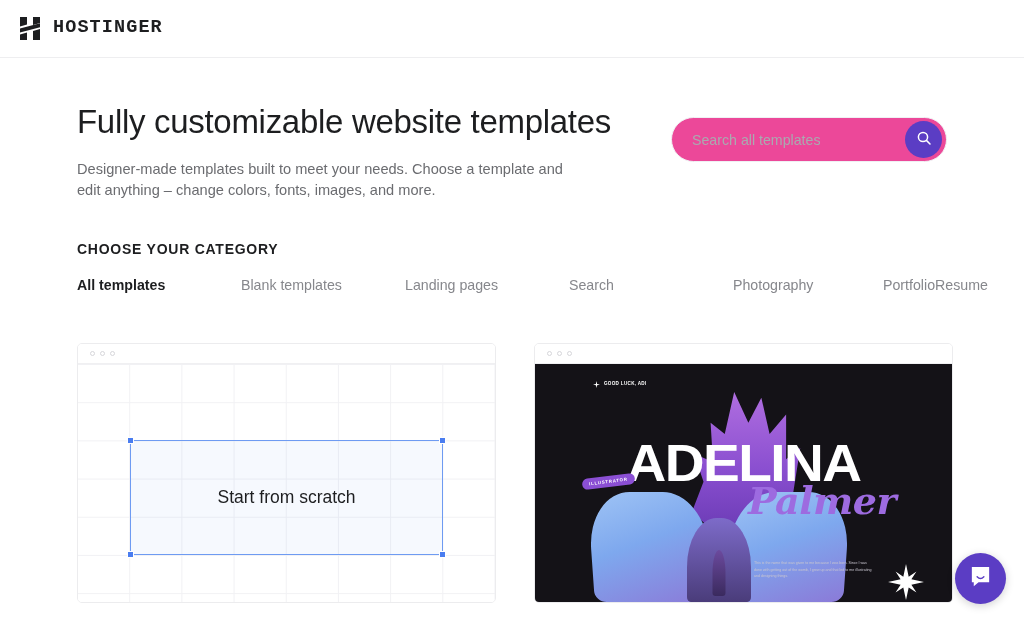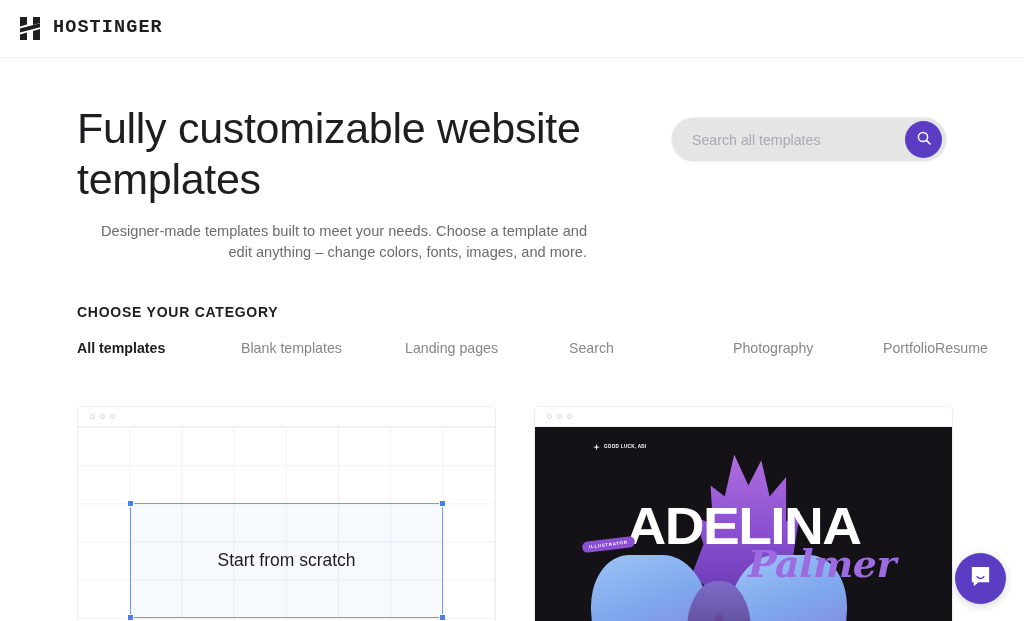--- a/index.html
+++ b/index.html
@@ -42,42 +42,41 @@
   }
 
   .hero {
     display: flex;
     align-items: flex-start;
     justify-content: space-between;
     padding-top: 45px;
   }
   .hero-left { max-width: 540px; }
   h1.page-title {
-    font-size: 43px;
+    font-size: 33px;
     font-weight: 400;
     color: #1d1e20;
     letter-spacing: -0.3px;
     line-height: 1.18;
   }
   .page-subtitle {
     margin-top: 17px;
     font-size: 14.6px;
     line-height: 1.42;
     color: #6b6c70;
     max-width: 510px;
-    text-align: right;
   }
 
   
   .search-wrap {
     margin-top: 14px;
     width: 276px;
     height: 45px;
     border-radius: 999px;
-    background: #e5e5e5;
+    background: #ec4899;
     border: 1px solid #f0f0f3;
     display: flex;
     align-items: center;
     padding-left: 20px;
     padding-right: 4px;
     flex: none;
   }
   .search-input {
     flex: 1;
     border: 0;

